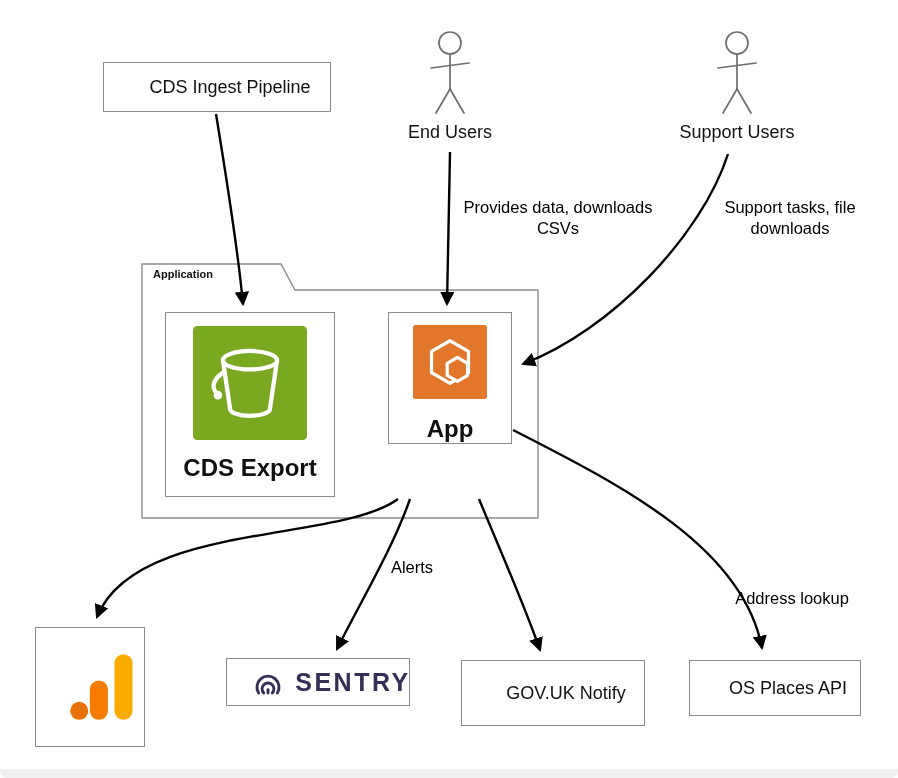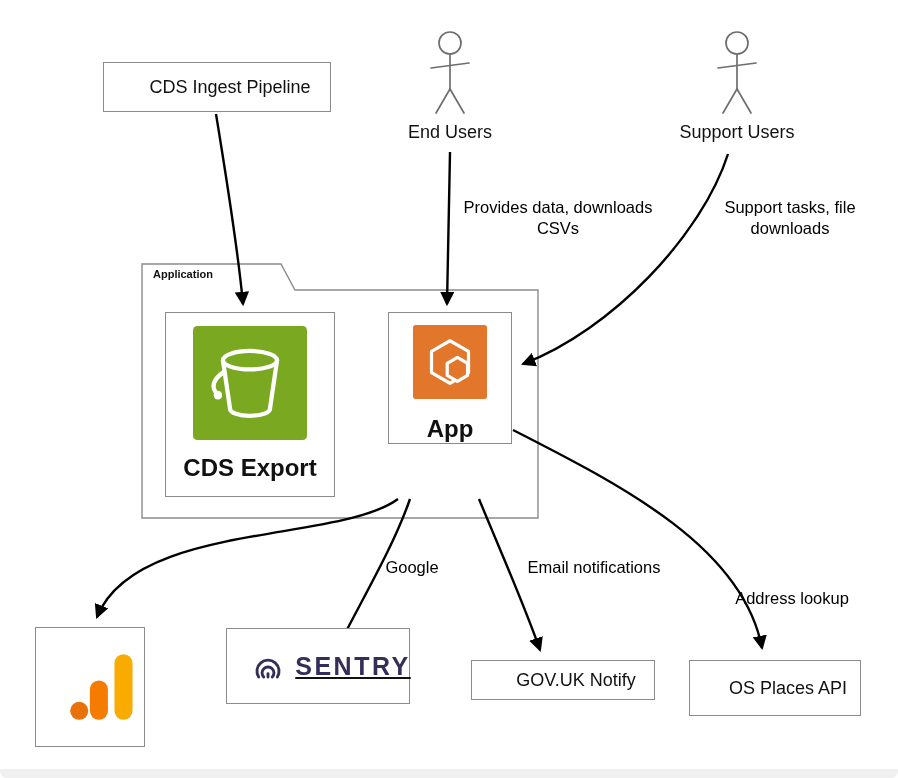--- a/index.html
+++ b/index.html
@@ -122,46 +122,45 @@
     <svg width="102" height="102" viewBox="0 0 80 80" style="margin-top:12px;">
       <rect x="0" y="0" width="80" height="80" rx="3" fill="var(--app-orange)"></rect>
       <g stroke="#fff" stroke-width="3.5" fill="none" stroke-linejoin="round">
         <path d="M40,17 L60,28.5 L60,51.5 L40,63 L20,51.5 L20,28.5 Z"></path>
         <path d="M48,35 L59,41.5 L59,54.5 L48,61 L37,54.5 L37,41.5 Z" fill="var(--app-orange)"></path>
       </g>
     </svg>
     <div class="big-label" style="margin-top:16px;">App</div>
   </div>
 
-  <div class="edge-label" style="left:362px;top:557px;width:100px;">Google</div>
-  <div class="edge-label" style="left:514px;top:557px;width:160px;">Email notifications</div>
+  <div class="edge-label" style="left:362px;top:557px;width:100px;">Alerts</div>
   <div class="edge-label" style="left:712px;top:588px;width:160px;">Address lookup</div>
 
   <div class="node" style="left:35px;top:627px;width:110px;height:120px;">
     <svg width="86" height="86" viewBox="0 0 100 100">
       <rect x="64" y="10" width="22" height="80" rx="11" fill="var(--ga-bar)"></rect>
       <rect x="34" y="42" width="22" height="48" rx="11" fill="var(--ga-mid)"></rect>
       <circle cx="21" cy="79" r="11" fill="var(--ga-dot)"></circle>
     </svg>
   </div>
 
-  <div class="node" style="left:226px;top:628px;width:184px;height:76px;text-decoration:underline;">
+  <div class="node" style="left:226px;top:658px;width:184px;height:48px;">
     <div class="sentry-wrap">
       <svg width="34" height="32" viewBox="0 0 40 36">
         <g stroke="var(--sentry-purple)" stroke-width="3.4" fill="none" stroke-linecap="round">
           <path d="M9,31 A13,13 0 1 1 31,31"></path>
           <path d="M15,31 A7,7 0 1 1 25,31"></path>
           <path d="M20,27 L20,31"></path>
         </g>
       </svg>
       <span class="sentry-text">SENTRY</span>
     </div>
   </div>
 
-  <div class="node" style="left:461px;top:660px;width:184px;height:40px;margin-left:10px;">
+  <div class="node" style="left:461px;top:660px;width:184px;height:66px;">
     <span class="node-label">GOV.UK Notify</span>
   </div>
 
   <div class="node" style="left:689px;top:660px;width:172px;height:56px;">
     <span class="node-label">OS Places API</span>
   </div>
 
   <div class="bottom-strip"></div>
 </div>
 

